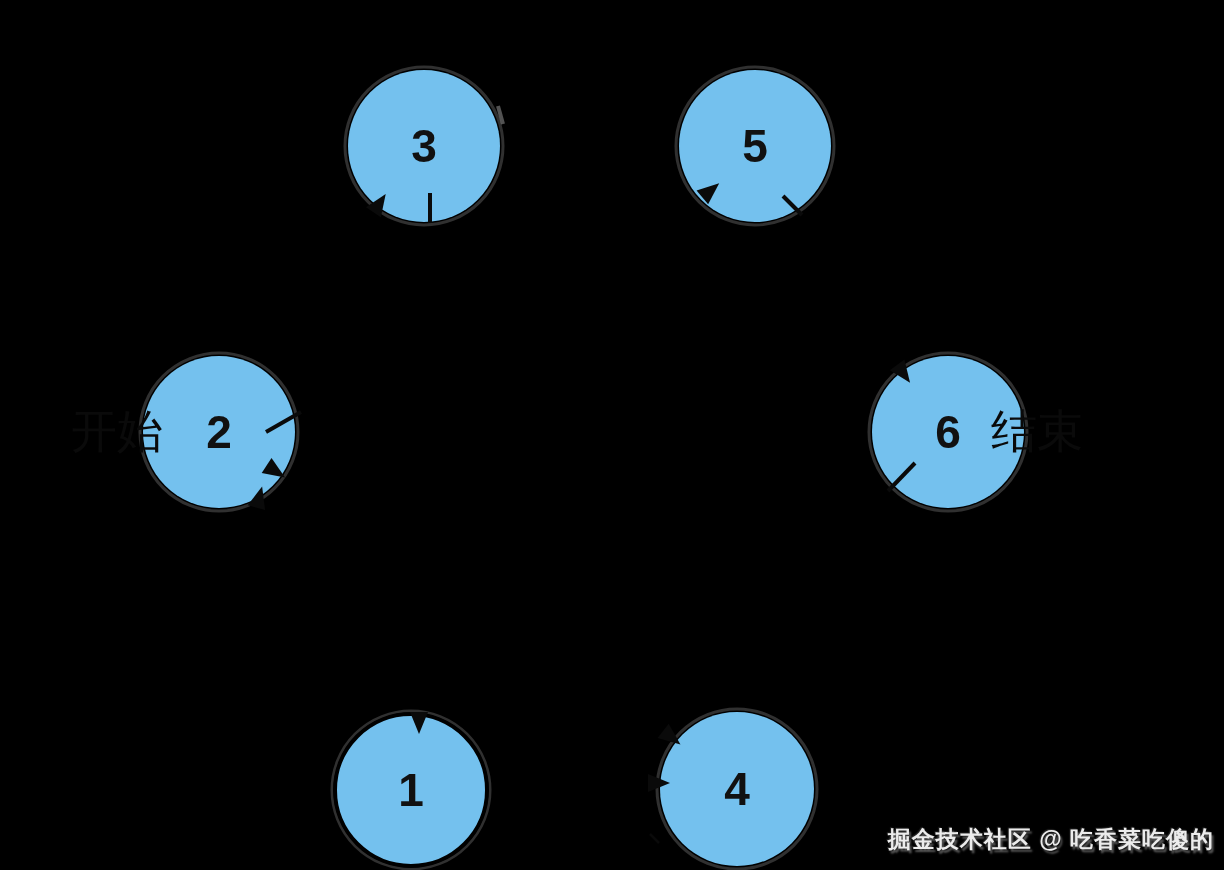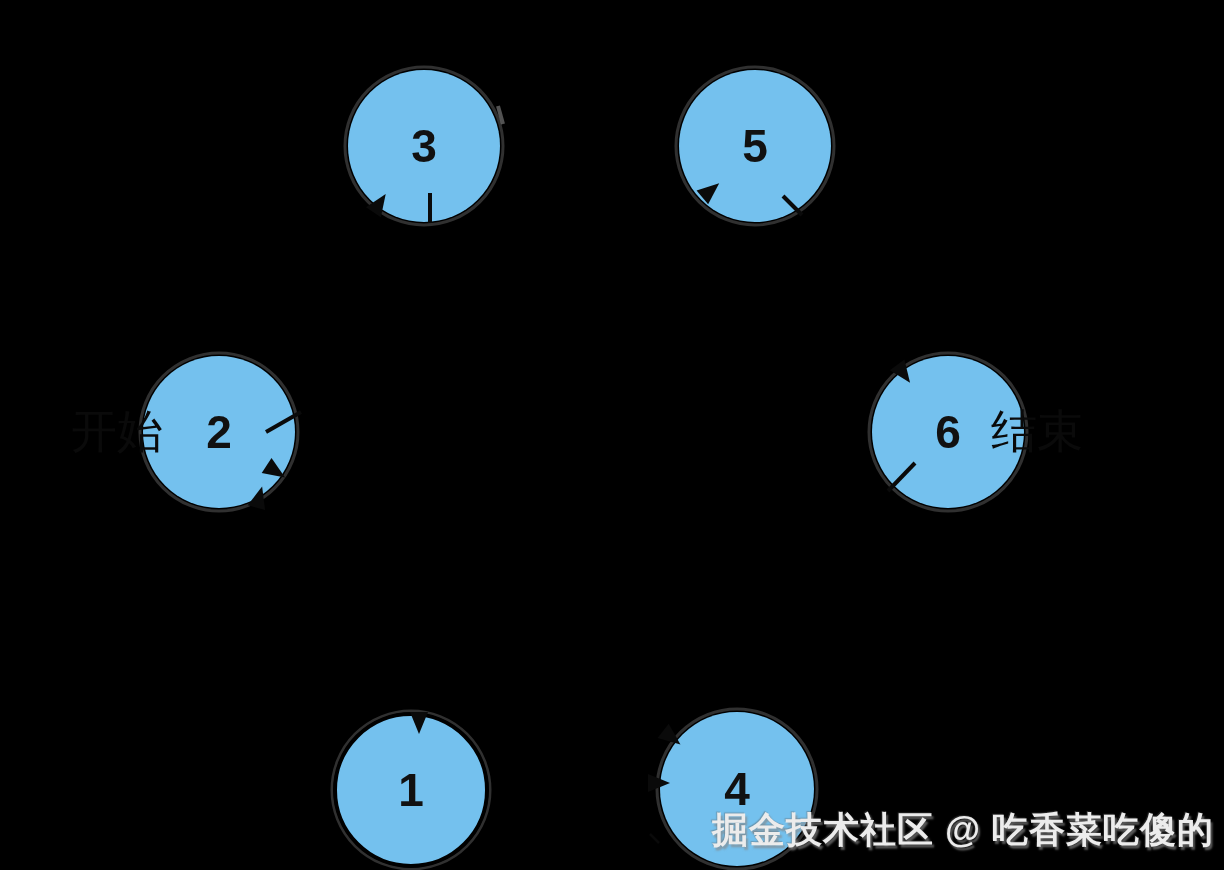--- a/index.html
+++ b/index.html
@@ -17,21 +17,21 @@
   }
   svg.diagram {
     position: absolute;
     inset: 0;
     display: block;
   }
   .watermark {
     position: absolute;
     right: 10px;
     bottom: 15px;
-    font-size: 36px;
+    font-size: 23px;
     font-weight: 700;
     letter-spacing: 1px;
     color: #ececec;
     text-shadow: 2px 3px 2px rgba(135,135,135,0.65), -1px -1px 1px rgba(90,90,90,0.4);
     white-space: nowrap;
     user-select: none;
   }
 </style>
 </head>
 <body>

